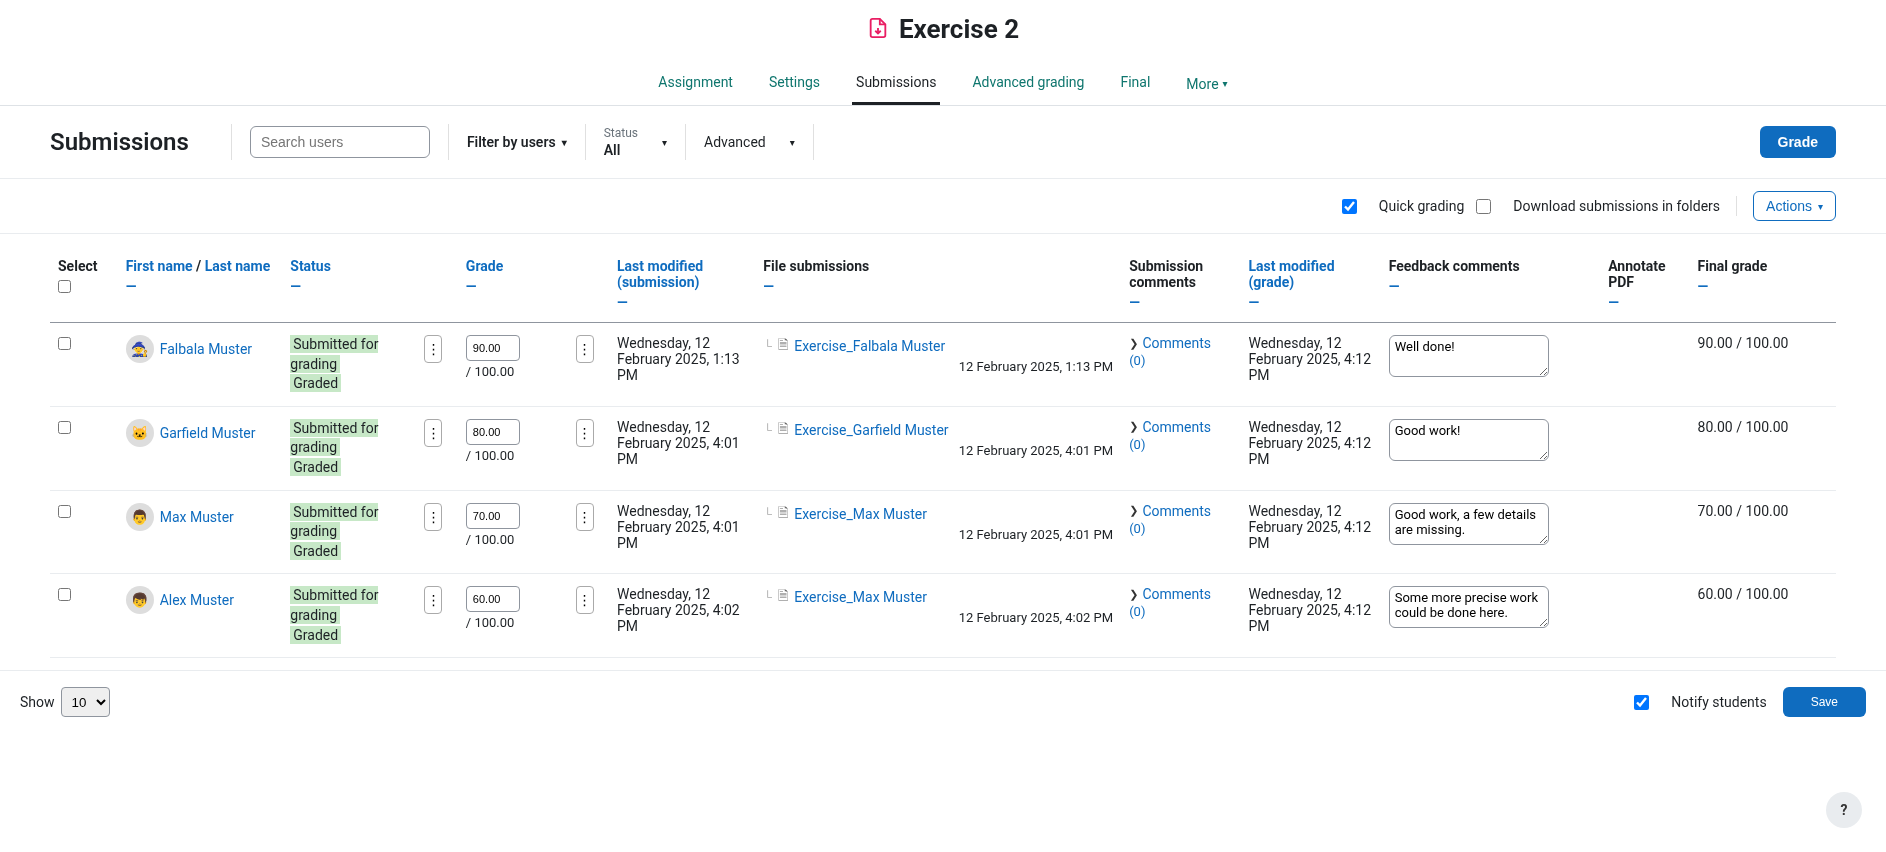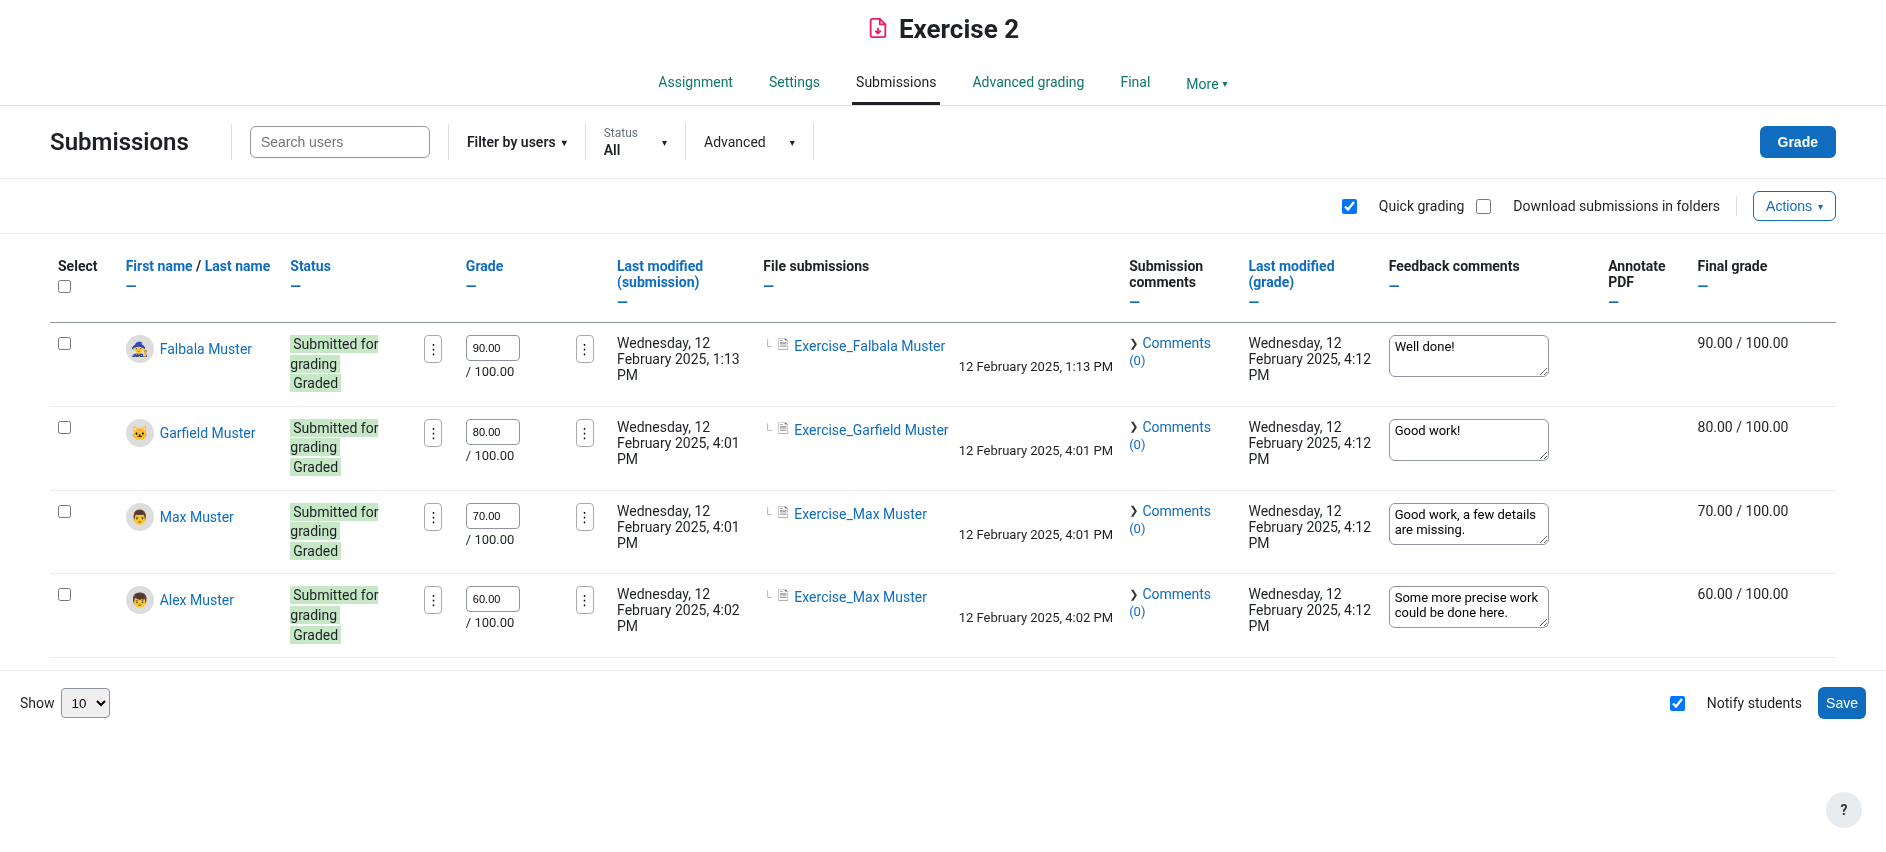--- a/index.html
+++ b/index.html
@@ -67,21 +67,21 @@
     .col-lastgrade { width: 115px; }
     .col-feedback { width: 180px; }
     .feedback-ta { width: 160px; height: 42px; border: 1px solid #8f959e; border-radius: 6px; padding: 3px 5px; font-family: inherit; font-size: 13px; resize: both; }
     .col-annotate { width: 70px; }
     .col-final { width: 120px; text-align: left; }
 
     .footer-bar { display: flex; align-items: center; padding: 16px 20px; border-top: 1px solid #e9ecef; margin-top: 12px; }
     .show-label { margin-right: 6px; }
     .show-select { height: 30px; border: 1px solid #8f959e; border-radius: 4px; padding: 0 6px; }
     .footer-right { margin-left: auto; display: flex; align-items: center; gap: 16px; }
-    .save-btn { background: #0f6cbf; color: #fff; border: none; border-radius: 6px; padding: 8px 8px; cursor: pointer; font-size: 14px; font-weight: 500; }
+    .save-btn { background: #0f6cbf; color: #fff; border: none; border-radius: 6px; padding: 8px 28px; cursor: pointer; font-size: 12px; font-weight: 500; }
 
     .help-fab { position: fixed; right: 24px; bottom: 24px; width: 36px; height: 36px; border-radius: 50%; background: #e9ecef; display: flex; align-items: center; justify-content: center; font-weight: 700; cursor: pointer; color: #333; }
   </style>
 </head>
 <body>
 
 <div class="page-header">
   <div class="page-title-wrap">
     <span>
       <svg class="assign-icon" viewBox="0 0 24 24" fill="none" stroke="currentColor" stroke-width="2">

